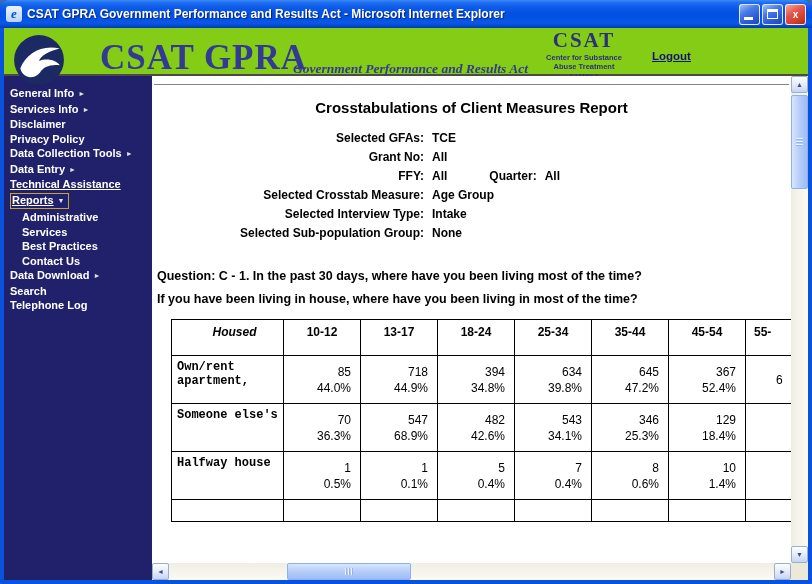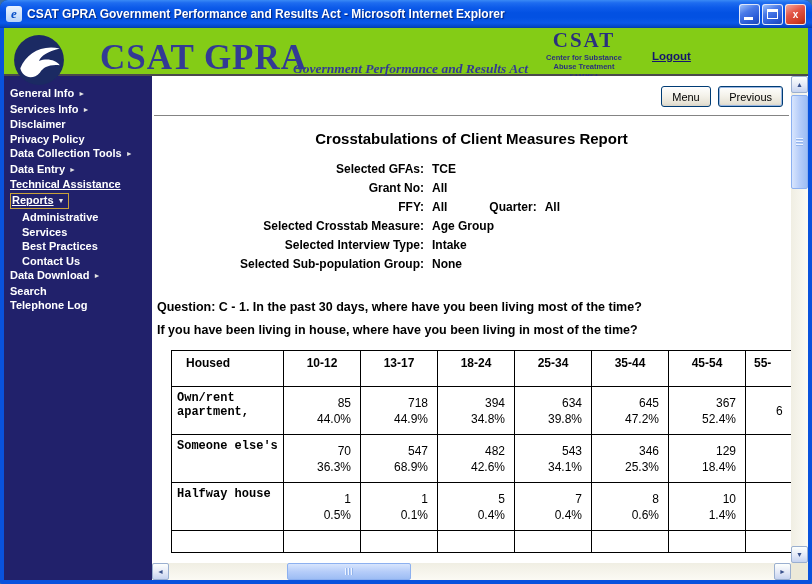--- a/index.html
+++ b/index.html
@@ -64,21 +64,21 @@
   .p-label { width:272px; text-align:right; flex:0 0 auto; }
   .p-value { margin-left:8px; }
   .p-label.p2 { width:auto; margin-left:42px; }
 
   .q1 { margin:26px 0 0 5px; font:bold 12.5px "Liberation Sans",sans-serif; }
   .q2 { margin:9px 0 12px 5px; font:bold 12.5px "Liberation Sans",sans-serif; }
 
   table.xtab { margin:13px 0 0 19px; border-collapse:collapse; table-layout:fixed; width:651px; }
   .xtab th, .xtab td { border:1px solid #000; font:12px "Liberation Sans",sans-serif; color:#000; }
   .xtab thead th { font-weight:bold; text-align:center; vertical-align:top; padding-top:5px; height:36px; width:77px; }
-  .xtab thead th.rowhead { width:112px; text-align:left; padding-left:14px; }
+  .xtab thead th.rowhead { width:112px; text-align:center; padding-left:14px;font-style:italic; }
   .xtab thead th.partial { text-align:left; padding-left:8px; }
   .xtab tbody tr { height:48px; }
   .xtab tbody th.rowlabel { text-align:left; vertical-align:top; padding:4px 4px 0 5px; font-weight:bold; line-height:14px;font-family:Liberation Mono, monospace; }
   .xtab td.val { text-align:right; padding-right:9px; vertical-align:middle; }
   .xtab td.val.partial { text-align:left; padding-left:30px; }
   .xtab .cnt, .xtab .pct { display:block; line-height:16px; }
   .xtab tr.cut { height:22px; }
 
   
   .vscroll { position:absolute; top:0; right:0; bottom:17px; width:17px; background:linear-gradient(90deg,#f0eee3,#fbfaf4); }
@@ -188,24 +188,20 @@
     <span class="sb-inner"><span class="sb-label">Search</span></span>
   </div>
           <div class="sb-item">
     <span class="sb-inner"><span class="sb-label">Telephone Log</span></span>
   </div>
         </div>
 
       <div class="main">
 
         <div class="content">
-          <div class="btnrow">
-            <button class="xpbtn">Menu</button>
-            <button class="xpbtn prev">Previous</button>
-          </div>
           <div class="divider"></div>
           <div class="rpt-title">Crosstabulations of Client Measures Report</div>
           <div class="params">
               <div class="p-row">
     <span class="p-label">Selected GFAs:</span>
     <span class="p-value">TCE</span>
 
   </div>
               <div class="p-row">
     <span class="p-label">Grant No:</span>

